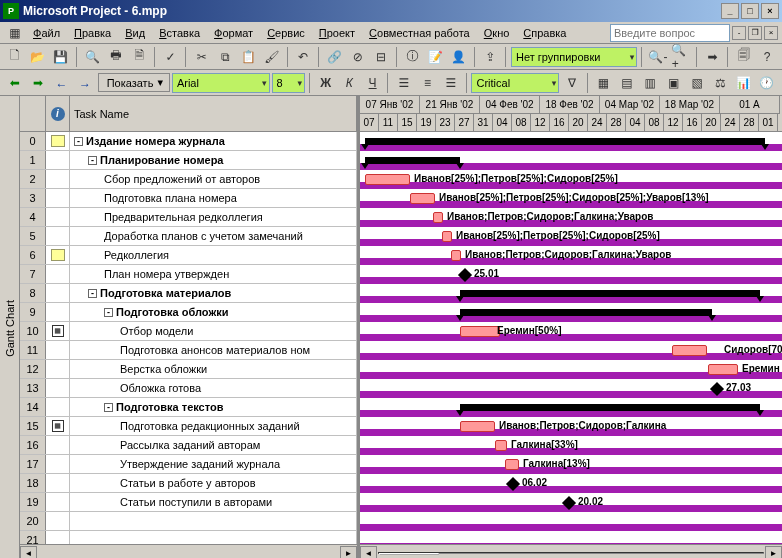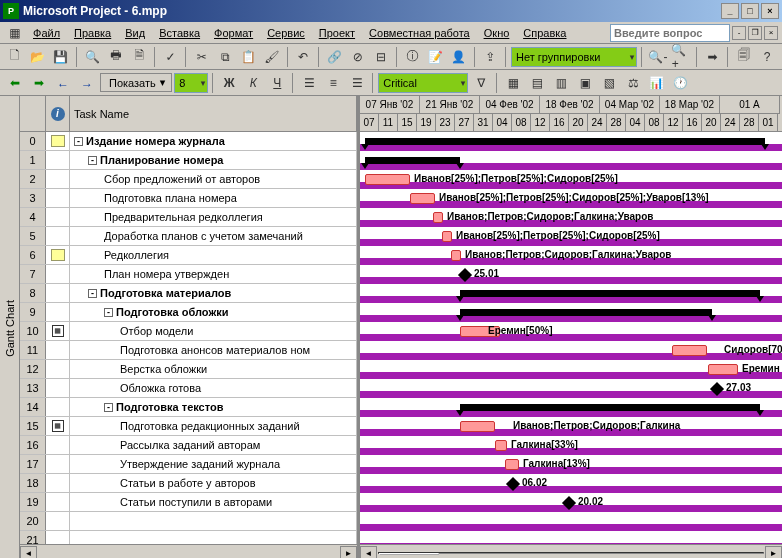--- a/index.html
+++ b/index.html
@@ -2,29 +2,29 @@
 <html><head>
 <meta charset="utf-8">
 <style>
 * { box-sizing: border-box; margin: 0; padding: 0; font-family: Tahoma, Arial, sans-serif; }
 body { width: 782px; height: 558px; background: #d4d0c8; overflow: hidden; font-size: 11px; }
 .title-bar { height: 22px; background: linear-gradient(to right, #0a246a, #a6caf0); color: #fff; display: flex; align-items: center; padding: 0 3px; font-weight: bold; font-size: 12px; }
 .title-bar .icon { width: 16px; height: 16px; background: #008000; margin-right: 4px; display: inline-flex; align-items: center; justify-content: center; font-size: 9px; }
 .title-bar .spacer { flex: 1; }
 .win-btn { width: 18px; height: 16px; background: #d4d0c8; border: 1px solid #888; margin-left: 2px; display: inline-flex; align-items: center; justify-content: center; color: #000; font-size: 9px; font-weight: bold; }
 .menu-bar { height: 22px; display: flex; align-items: center; padding: 0 4px; background: #d4d0c8; border-bottom: 1px solid #888; }
-.menu-item { padding: 2px 7px; cursor: default; text-decoration: underline; }
+.menu-item { padding: 2px 7px; cursor: default; }
 .menu-item u { text-decoration: underline; }
 .menu-bar .spacer { flex: 1; }
-.help-input { width: 120px; height: 18px; border: 1px solid #7b9ebd; font-size: 11px; padding: 0 3px; color: #888; font-weight: bold; }
+.help-input { width: 120px; height: 18px; border: 1px solid #7b9ebd; font-size: 11px; padding: 0 3px; color: #888; }
 .mdi-btn { width: 14px; height: 14px; border: 1px solid #888; margin-left: 2px; display: inline-flex; align-items: center; justify-content: center; font-size: 8px; background: #d4d0c8; }
 .toolbar { height: 26px; display: flex; align-items: center; padding: 0 4px; gap: 2px; background: #d4d0c8; border-bottom: 1px solid #888; }
 .tb-btn { width: 22px; height: 22px; border: 1px solid transparent; display: inline-flex; align-items: center; justify-content: center; font-size: 12px; color: #333; }
 .tb-sep { width: 2px; height: 20px; border-left: 1px solid #888; margin: 0 2px; }
-.dropdown { border: 1px solid #7b9ebd; background: #84cc16; height: 20px; display: inline-flex; align-items: center; padding: 0 14px 0 4px; font-size: 11px; position: relative; }
+.dropdown { border: 1px solid #7b9ebd; background: #bef264; height: 20px; display: inline-flex; align-items: center; padding: 0 14px 0 4px; font-size: 11px; position: relative; }
 .dropdown::after { content: "▾"; position: absolute; right: 2px; font-size: 9px; color: #333; }
 .show-btn { border: 1px solid #888; padding: 2px 6px 2px 8px; background: #d4d0c8; display: inline-flex; align-items: center; gap: 4px; font-size: 11px; }
 .content { display: flex; height: 465px; }
 .side-tab { width: 20px; background: #d4d0c8; border-right: 1px solid #888; display: flex; align-items: center; justify-content: center; }
 .side-tab span { writing-mode: vertical-rl; transform: rotate(180deg); font-size: 11px; }
 .grid-pane { width: 340px; background: #fff; border-right: 3px solid #888; display: flex; flex-direction: column; position: relative; }
 .grid-header { height: 36px; background: #d4d0c8; border-bottom: 1px solid #888; display: flex; }
 .gh-cell { border-right: 1px solid #888; display: flex; align-items: center; justify-content: center; font-size: 11px; }
 .gh-rownum { width: 26px; }
 .gh-ind { width: 24px; }
@@ -123,20 +123,21 @@
 
 <div class="toolbar">
   <span class="tb-btn arrow-green">⬅</span>
   <span class="tb-btn arrow-green">➡</span>
   <span class="tb-btn arrow-blue">←</span>
   <span class="tb-btn arrow-blue">→</span>
   <span class="show-btn">
       <span>Показать</span>
       <span>▾</span>
     </span>
+  <span class="dropdown" style="width:100px">Arial</span>
   <span class="dropdown" style="width:34px">8</span>
   <span class="tb-sep"></span>
   <span class="tb-btn">
       <b>Ж</b>
     </span>
   <span class="tb-btn">
       <i>К</i>
     </span>
   <span class="tb-btn">
       <u>Ч</u>
@@ -365,40 +366,40 @@
           <span class="bar-label" style="left:114px">25.01</span>
         </div>
         <div class="gantt-row">
           <div class="sum-bar" style="left:100px;width:300px"></div>
         </div>
         <div class="gantt-row">
           <div class="sum-bar" style="left:100px;width:252px"></div>
         </div>
         <div class="gantt-row">
           <div class="task-bar" style="left:100px;width:40px"></div>
-          <span class="bar-label" style="left:128px">Еремин[50%]</span>
+          <span class="bar-label" style="left:137px">Еремин[50%]</span>
         </div>
         <div class="gantt-row">
           <div class="task-bar" style="left:312px;width:35px"></div>
           <span class="bar-label" style="left:364px">Сидоров[70</span>
         </div>
         <div class="gantt-row">
           <div class="task-bar" style="left:348px;width:30px"></div>
           <span class="bar-label" style="left:382px">Еремин</span>
         </div>
         <div class="gantt-row">
           <div class="milestone" style="left:352px"></div>
           <span class="bar-label" style="left:366px">27.03</span>
         </div>
         <div class="gantt-row">
           <div class="sum-bar" style="left:100px;width:300px"></div>
         </div>
         <div class="gantt-row">
           <div class="task-bar" style="left:100px;width:35px"></div>
-          <span class="bar-label" style="left:153px">Иванов;Петров;Сидоров;Галкина</span>
+          <span class="bar-label" style="left:139px">Иванов;Петров;Сидоров;Галкина</span>
         </div>
         <div class="gantt-row">
           <div class="task-bar" style="left:135px;width:12px"></div>
           <span class="bar-label" style="left:151px">Галкина[33%]</span>
         </div>
         <div class="gantt-row">
           <div class="task-bar" style="left:145px;width:14px"></div>
           <span class="bar-label" style="left:163px">Галкина[13%]</span>
         </div>
         <div class="gantt-row">

